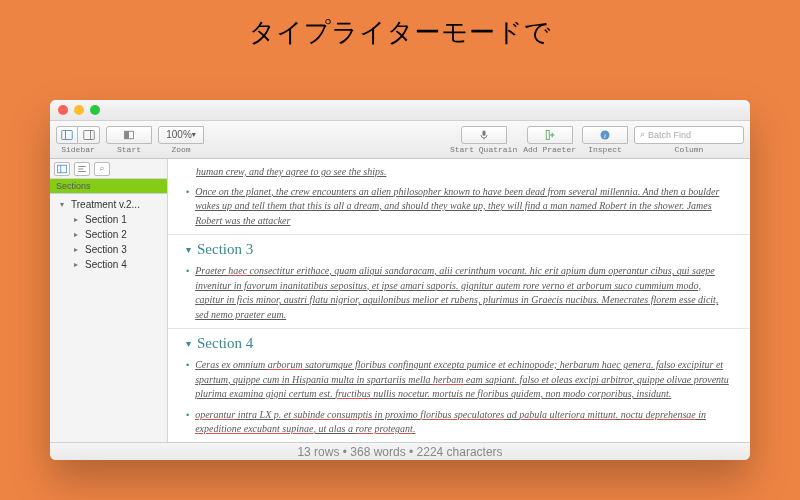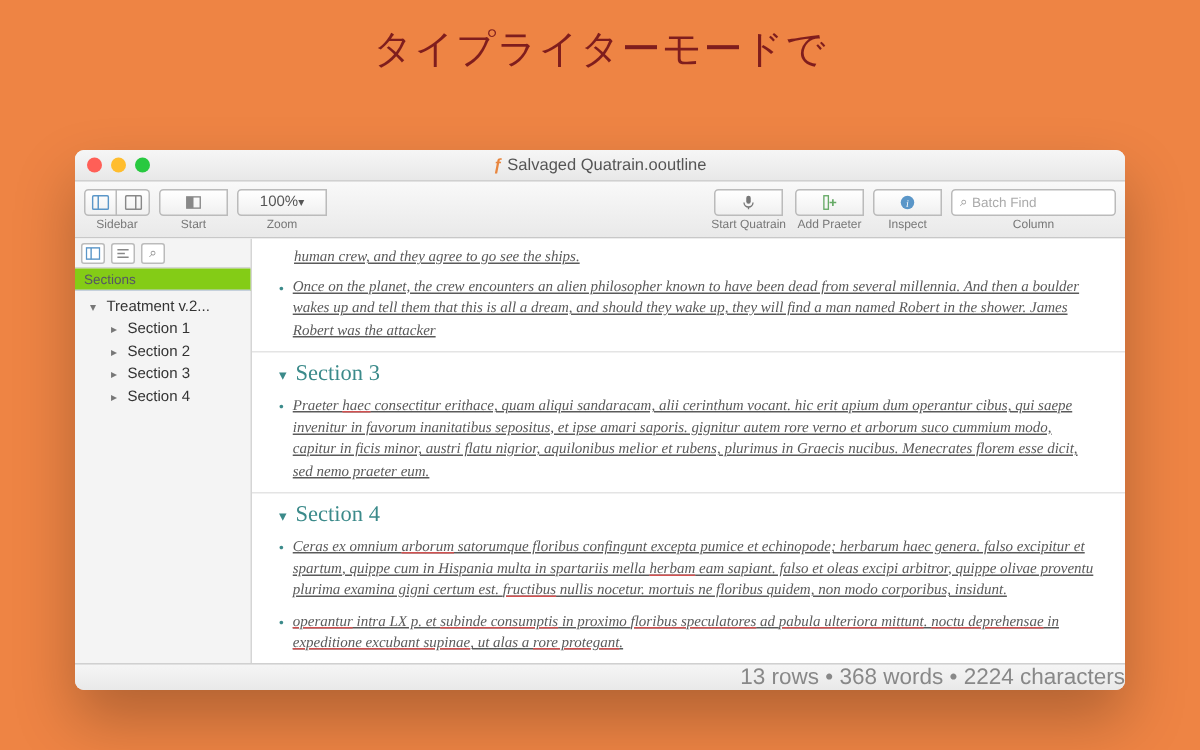--- a/index.html
+++ b/index.html
@@ -1,71 +1,70 @@
 <!DOCTYPE html>
 <html><head>
 <meta charset="utf-8">
 <style>
 * { box-sizing: border-box; margin: 0; padding: 0; }
 body { width: 800px; height: 500px; background: #ee8444; font-family: -apple-system, "Helvetica Neue", Arial, sans-serif; overflow: hidden; position: relative; }
-.promo-text { text-align: center; color: #7f1d1d; font-size: 26px; font-weight: 400; padding-top: 14px; line-height: 1.4; letter-spacing: 1px; }
+.promo-text { text-align: center; color: #000000; font-size: 26px; font-weight: 400; padding-top: 14px; line-height: 1.4; letter-spacing: 1px; }
 .window { position: absolute; left: 50px; top: 100px; width: 700px; height: 360px; background: #ececec; border-radius: 6px; box-shadow: 0 20px 40px rgba(0,0,0,0.25); overflow: hidden; display: flex; flex-direction: column; }
 .titlebar { height: 21px; background: linear-gradient(#f6f6f6,#e8e8e8); border-bottom: 1px solid #d0d0d0; display: flex; align-items: center; padding: 0 8px; position: relative; }
 .traffic { display: flex; gap: 6px; }
 .dot { width: 10px; height: 10px; border-radius: 50%; }
 .dot.r { background: #ff5f57; } .dot.y { background: #ffbd2e; } .dot.g { background: #28c940; }
 .title { position: absolute; left: 0; right: 0; text-align: center; font-size: 11px; color: #555; pointer-events: none; }
 .title .icon { color: #e8863f; font-weight: bold; }
 .toolbar { height: 38px; background: linear-gradient(#f9f9f9,#e9e9e9); border-bottom: 1px solid #c8c8c8; display: flex; align-items: center; padding: 0 6px; gap: 6px; }
 .tbgroup { display: flex; flex-direction: column; align-items: center; gap: 1px; }
 .tbgroup .btns { display: flex; gap: 0; }
 .btn { height: 18px; min-width: 22px; background: linear-gradient(#fff,#f0f0f0); border: 1px solid #bbb; border-radius: 3px; display: flex; align-items: center; justify-content: center; font-size: 10px; color: #555; cursor: pointer; }
 .btn + .btn { border-left: none; border-radius: 0 3px 3px 0; }
 .btn:first-child:not(:only-child) { border-radius: 3px 0 0 3px; }
 .btn.wide { min-width: 46px; padding: 0 6px; }
-.tlabel { font-size: 8px; color: #777; }
-.zoom { width: 60px; font-size: 10px; }
+.tlabel { font-size: 8px; color: #777; font-family: Liberation Mono, monospace; }
+.zoom { width: 46px; font-size: 10px; }
 .spacer { flex: 1; }
 .search { width: 110px; height: 18px; border: 1px solid #bbb; border-radius: 3px; background: #fff; font-size: 9px; padding: 0 5px; color: #aaa; display: flex; align-items: center; }
 .body { flex: 1; display: flex; background: #fff; overflow: hidden; }
 .sidebar { width: 118px; background: #f4f4f4; border-right: 1px solid #d5d5d5; display: flex; flex-direction: column; font-size: 10px; }
 .side-toolbar { height: 20px; border-bottom: 1px solid #d5d5d5; display: flex; align-items: center; padding: 0 4px; gap: 4px; }
 .side-mini { width: 16px; height: 14px; border: 1px solid #bbb; border-radius: 2px; background: #fff; display: flex; align-items: center; justify-content: center; font-size: 9px; color: #5a96c8; cursor: pointer; }
 .side-header { background: #84cc16; padding: 2px 6px; font-size: 9px; color: #556; border-bottom: 1px solid #c5d0dc; }
 .tree { padding: 3px 0; }
 .tree-item { padding: 2px 4px 2px 10px; display: flex; align-items: center; gap: 3px; color: #333; cursor: pointer; }
 .tree-item.sub { padding-left: 24px; }
 .tri { font-size: 8px; color: #777; width: 8px; display: inline-block; }
 .content { flex: 1; overflow: hidden; padding: 6px 18px 0 18px; position: relative; }
 .para { font-family: Georgia, 'Times New Roman', serif; font-style: italic; font-size: 10px; color: #5a5a5a; line-height: 1.45; text-decoration: underline; }
 .bullet-row { display: flex; gap: 6px; margin-bottom: 6px; }
 .bullet-row .b { color: #3b8a8a; font-size: 9px; margin-top: 2px; }
 .heading-row { display: flex; align-items: center; gap: 6px; margin: 4px 0 6px 0; }
 .heading-row .tri2 { color: #3b8a8a; font-size: 10px; }
 .heading-row h3 { font-family: Georgia, serif; color: #3b8a8a; font-size: 15px; font-weight: 500; }
 .divider { border-top: 1px solid #e4e4e4; margin: 2px -18px 6px -18px; }
 .redunder { text-decoration: underline; text-decoration-color: #d05050; text-decoration-style: solid; }
-.statusbar { height: 18px; background: linear-gradient(#f5f5f5,#e9e9e9); border-top: 1px solid #d0d0d0; display: flex; align-items: center; justify-content: flex-end; font-size: 15px; color: #888; }
+.statusbar { height: 18px; background: linear-gradient(#f5f5f5,#e9e9e9); border-top: 1px solid #d0d0d0; display: flex; align-items: center; justify-content: center; font-size: 12px; color: #888; }
 .svgicon { width: 12px; height: 12px; }
 </style>
 </head>
 <body>
 
 <div class="promo-text">
   <div>タイプライターモードで</div>
 </div>
 
 <div class="window">
   <div class="titlebar">
     <div class="traffic">
       <div class="dot r"></div>
       <div class="dot y"></div>
       <div class="dot g"></div>
     </div>
-    <div class="title"><span class="icon">ƒ</span> <span>Salvaged Quatrain.ooutline</span></div>
   </div>
 
   <div class="toolbar">
     <div class="tbgroup">
       <div class="btns">
         <div class="btn">
           <svg class="svgicon" viewBox="0 0 16 16">
               <rect x="1" y="2" width="14" height="12" rx="1" fill="none" stroke="#5a96c8" stroke-width="1.3"></rect>
               <line x1="6" y1="2" x2="6" y2="14" stroke="#5a96c8" stroke-width="1.3"></line>
             </svg>

